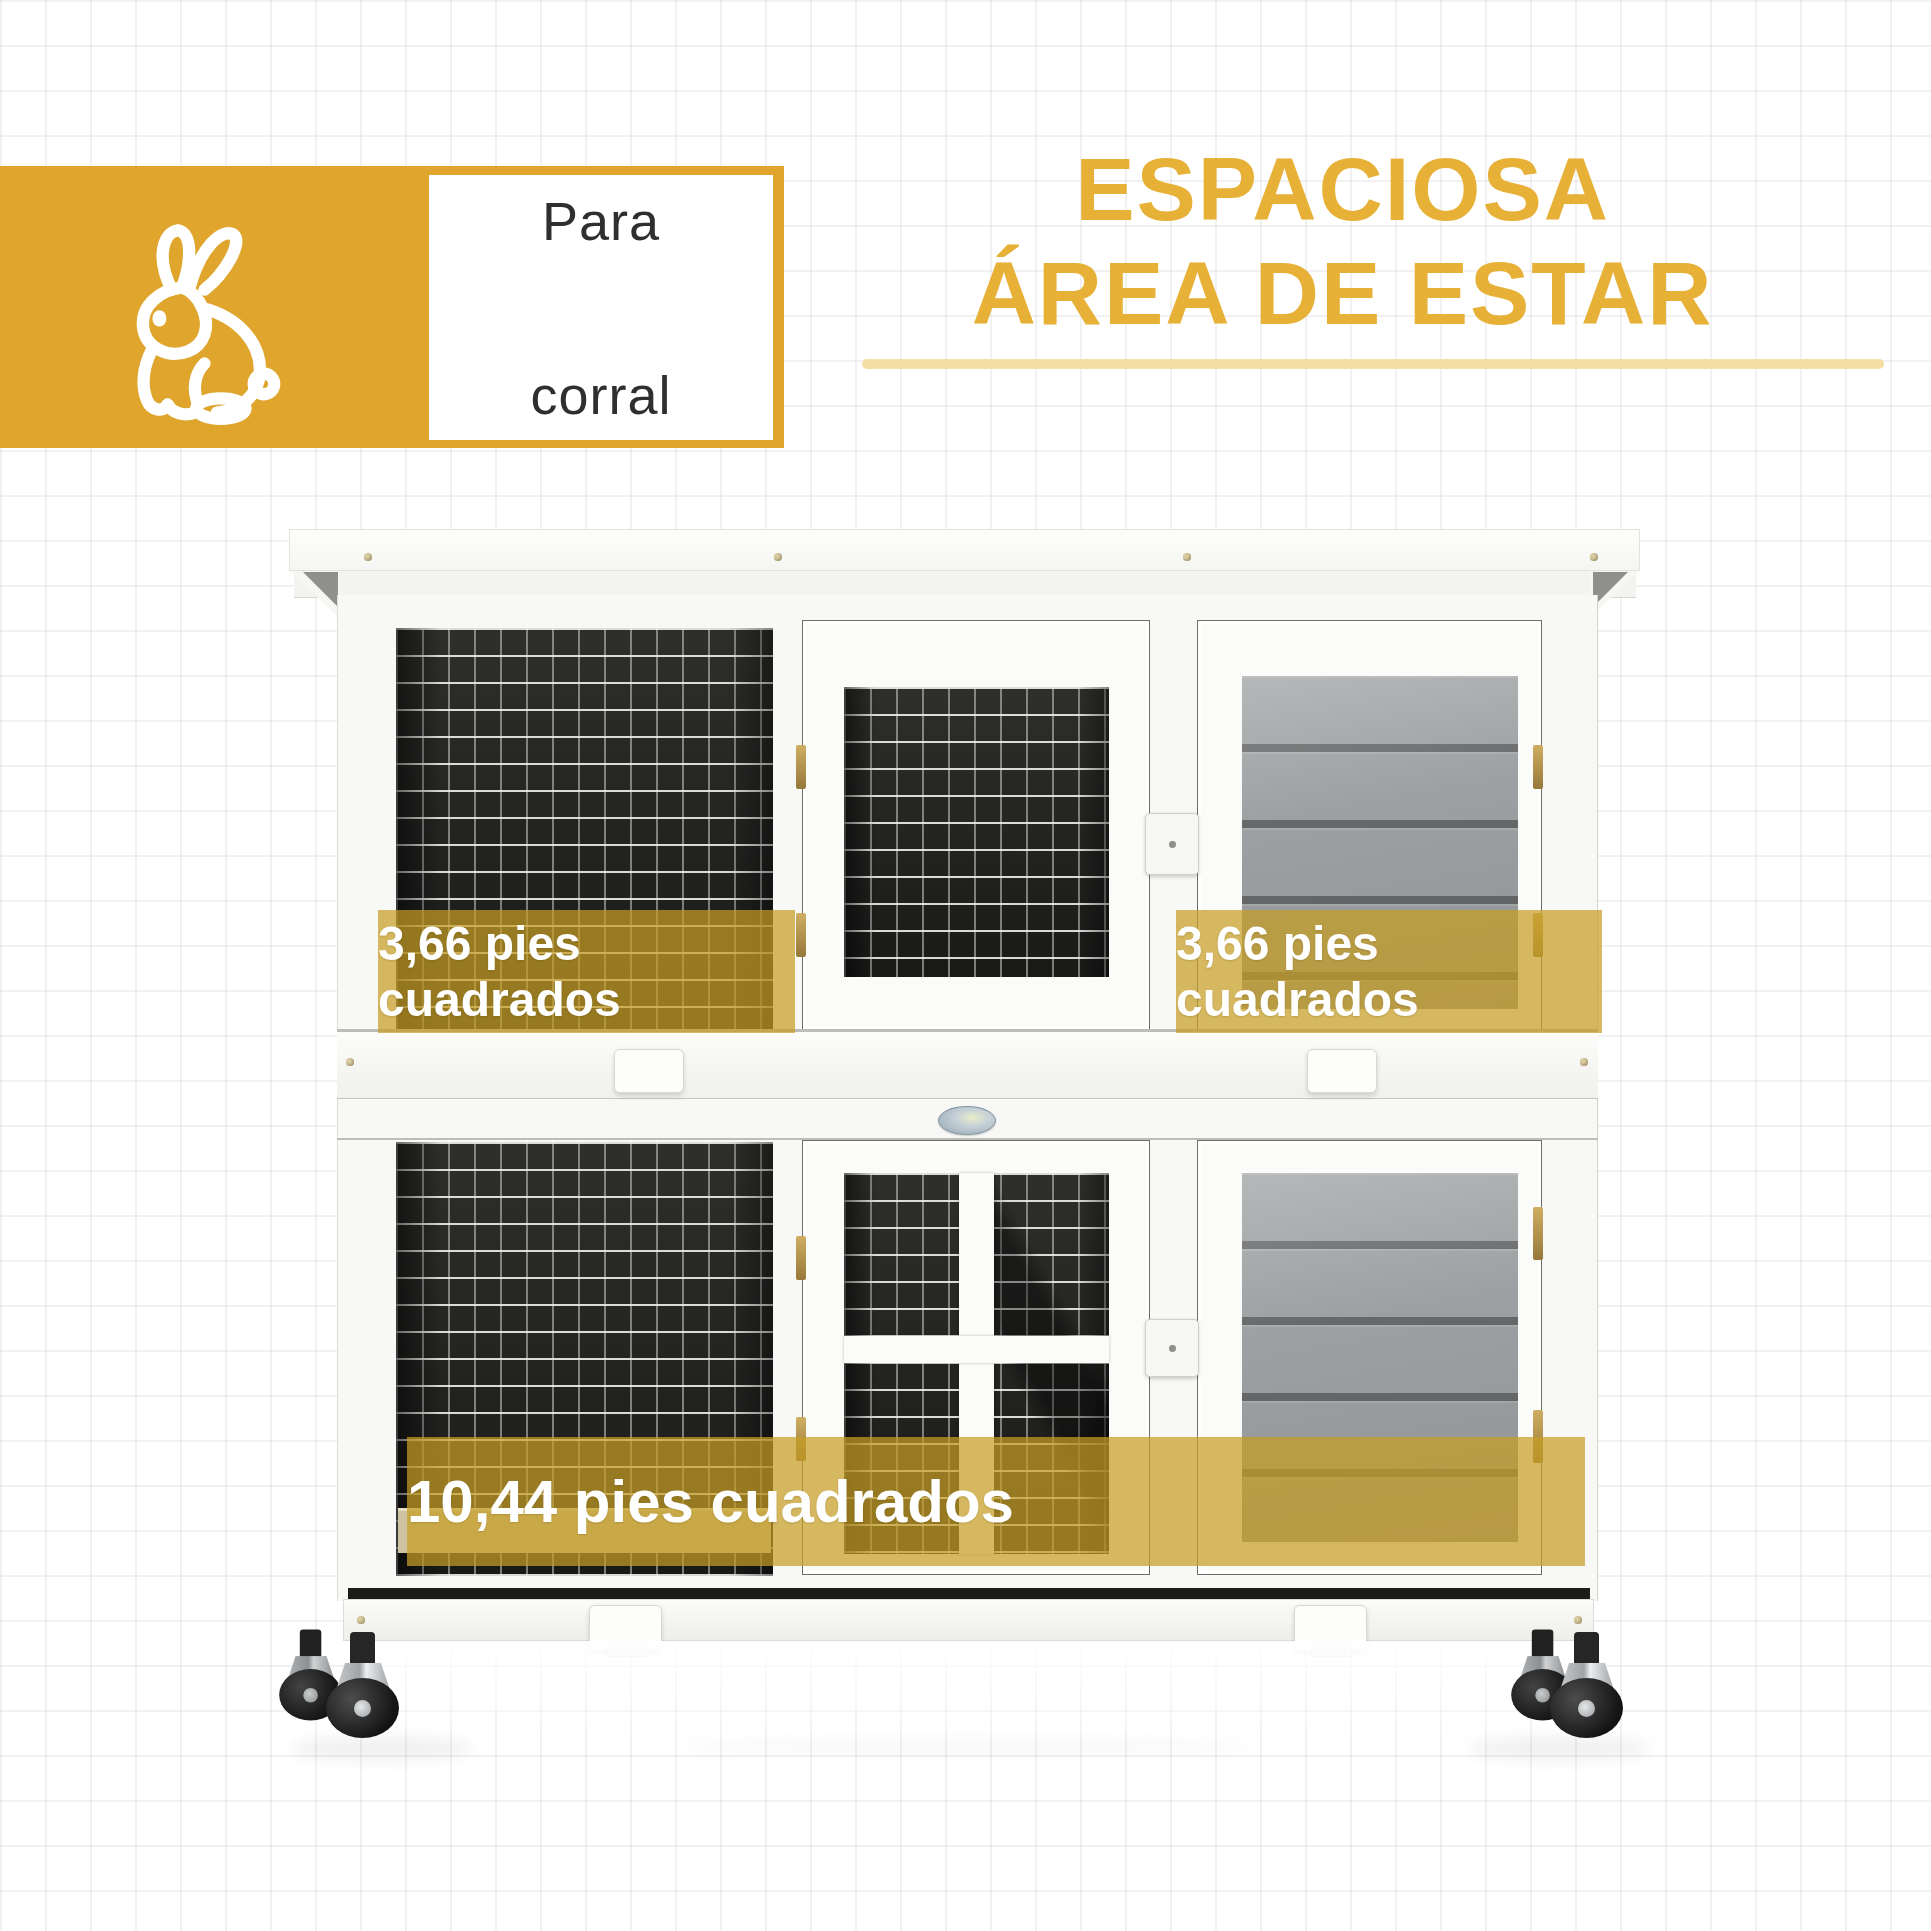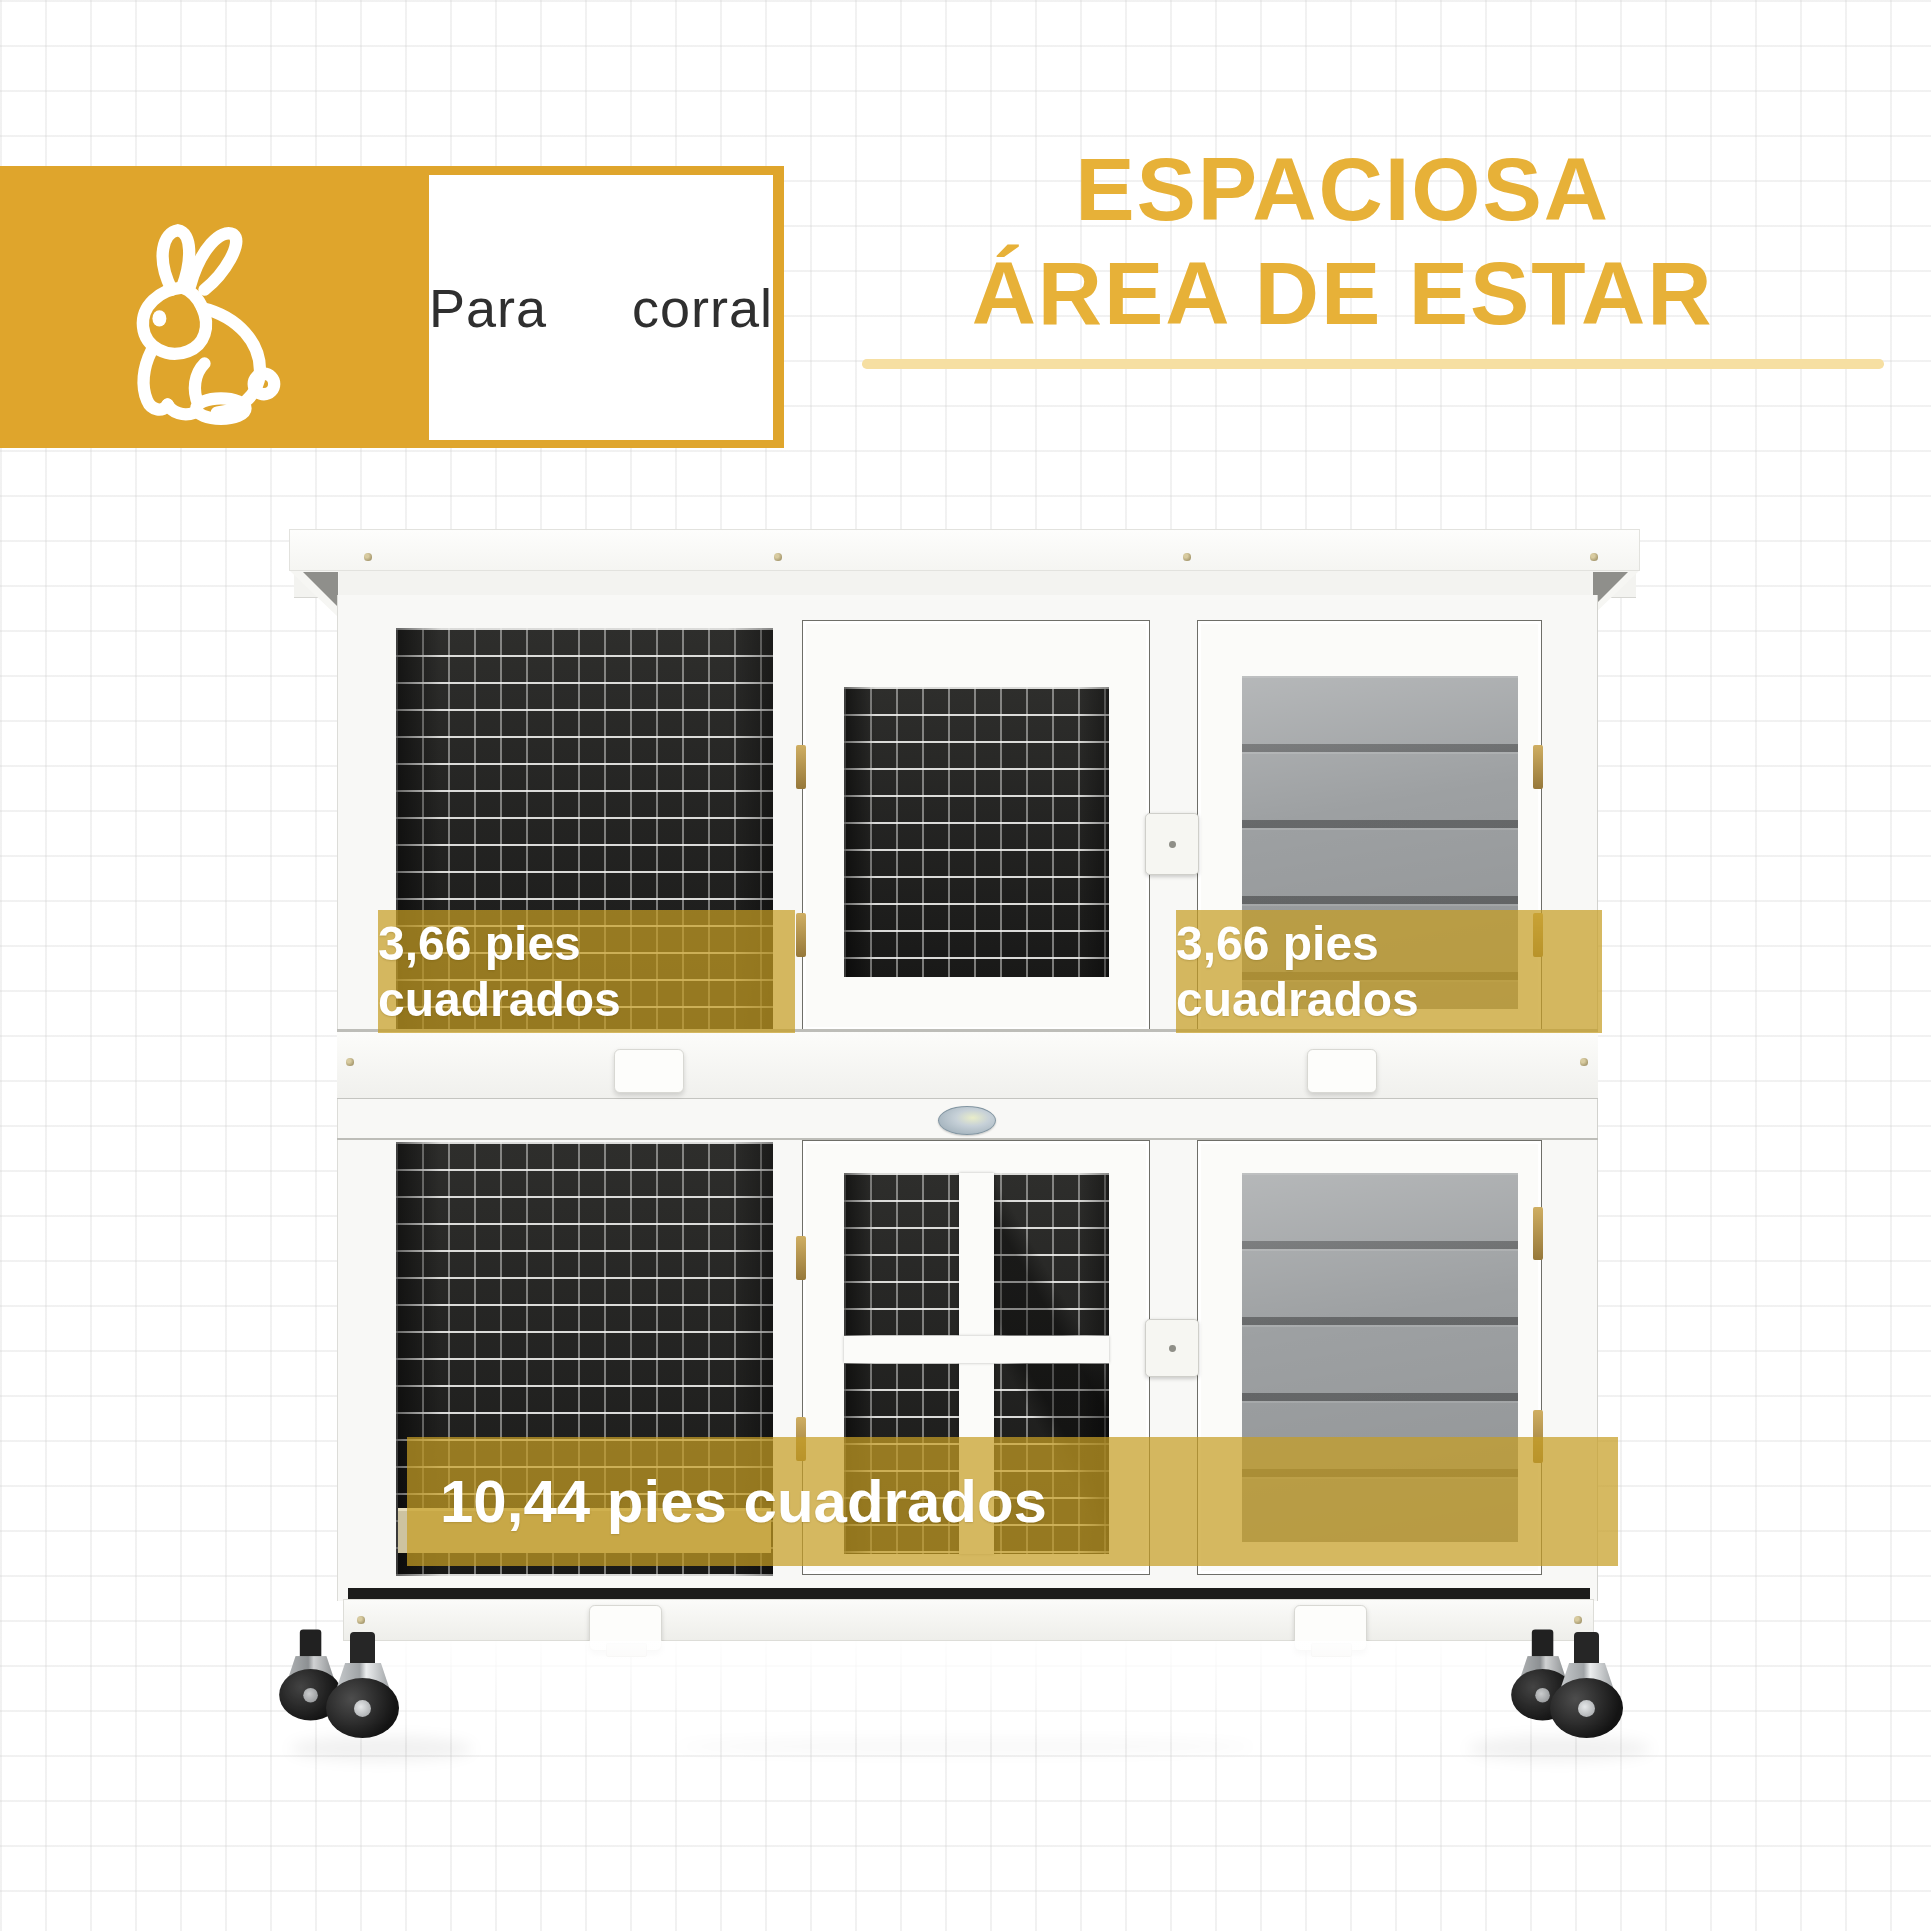--- a/index.html
+++ b/index.html
@@ -10,21 +10,21 @@
       linear-gradient(to right, rgba(210,210,210,0.30) 1.9px, transparent 1.9px),
       linear-gradient(to bottom, rgba(210,210,210,0.30) 1.9px, transparent 1.9px);
     background-size:45px 45px;
     font-family:"Liberation Sans", sans-serif;
   }
   .abs{position:absolute;}
 
   
   .badge-bg{left:0;top:166px;width:784px;height:282px;background:#DFA52C;}
   .badge-panel{left:429px;top:175px;width:344px;height:265px;background:#ffffff;
-    display:flex;flex-direction:row;align-items:center;justify-content:space-between;
+    display:flex;flex-direction:column;align-items:center;justify-content:space-between;
     padding:15.4px 0 13.5px 0;box-sizing:border-box;}
   .badge-prefix,.badge-suffix{font-size:54px;color:#2f2f2f;letter-spacing:1px;}
   .badge-value{font-size:111px;font-weight:bold;color:#E3A72B;letter-spacing:2.9px;line-height:97px;}
   .rabbit-svg{left:79px;top:220px;width:251px;height:205px;}
 
   
   .headline{left:792px;top:137px;width:1101px;text-align:center;
     font-weight:bold;font-size:89px;line-height:104px;color:#E7B138;letter-spacing:1.9px;}
   .headline-underline{left:862px;top:359px;width:1022px;height:9.7px;background:#F6DFA2;border-radius:4.8px;}
 
@@ -210,19 +210,19 @@
   </div>
 
   <div class="abs band band-small" style="left:378px;top:910px;width:417px;height:123px;">
     <div>3,66 pies</div>
     <div>cuadrados</div>
   </div>
   <div class="abs band band-small" style="left:1176px;top:910px;width:426px;height:123px;">
     <div>3,66 pies</div>
     <div>cuadrados</div>
   </div>
-  <div class="abs band band-big" style="left:407px;top:1437px;width:1178px;height:129px;padding-left:33px;">
+  <div class="abs band band-big" style="left:407px;top:1437px;width:1178px;height:129px;">
     <div>10,44 pies cuadrados</div>
   </div>
 
 
 </div>
 
 
 </body></html>

